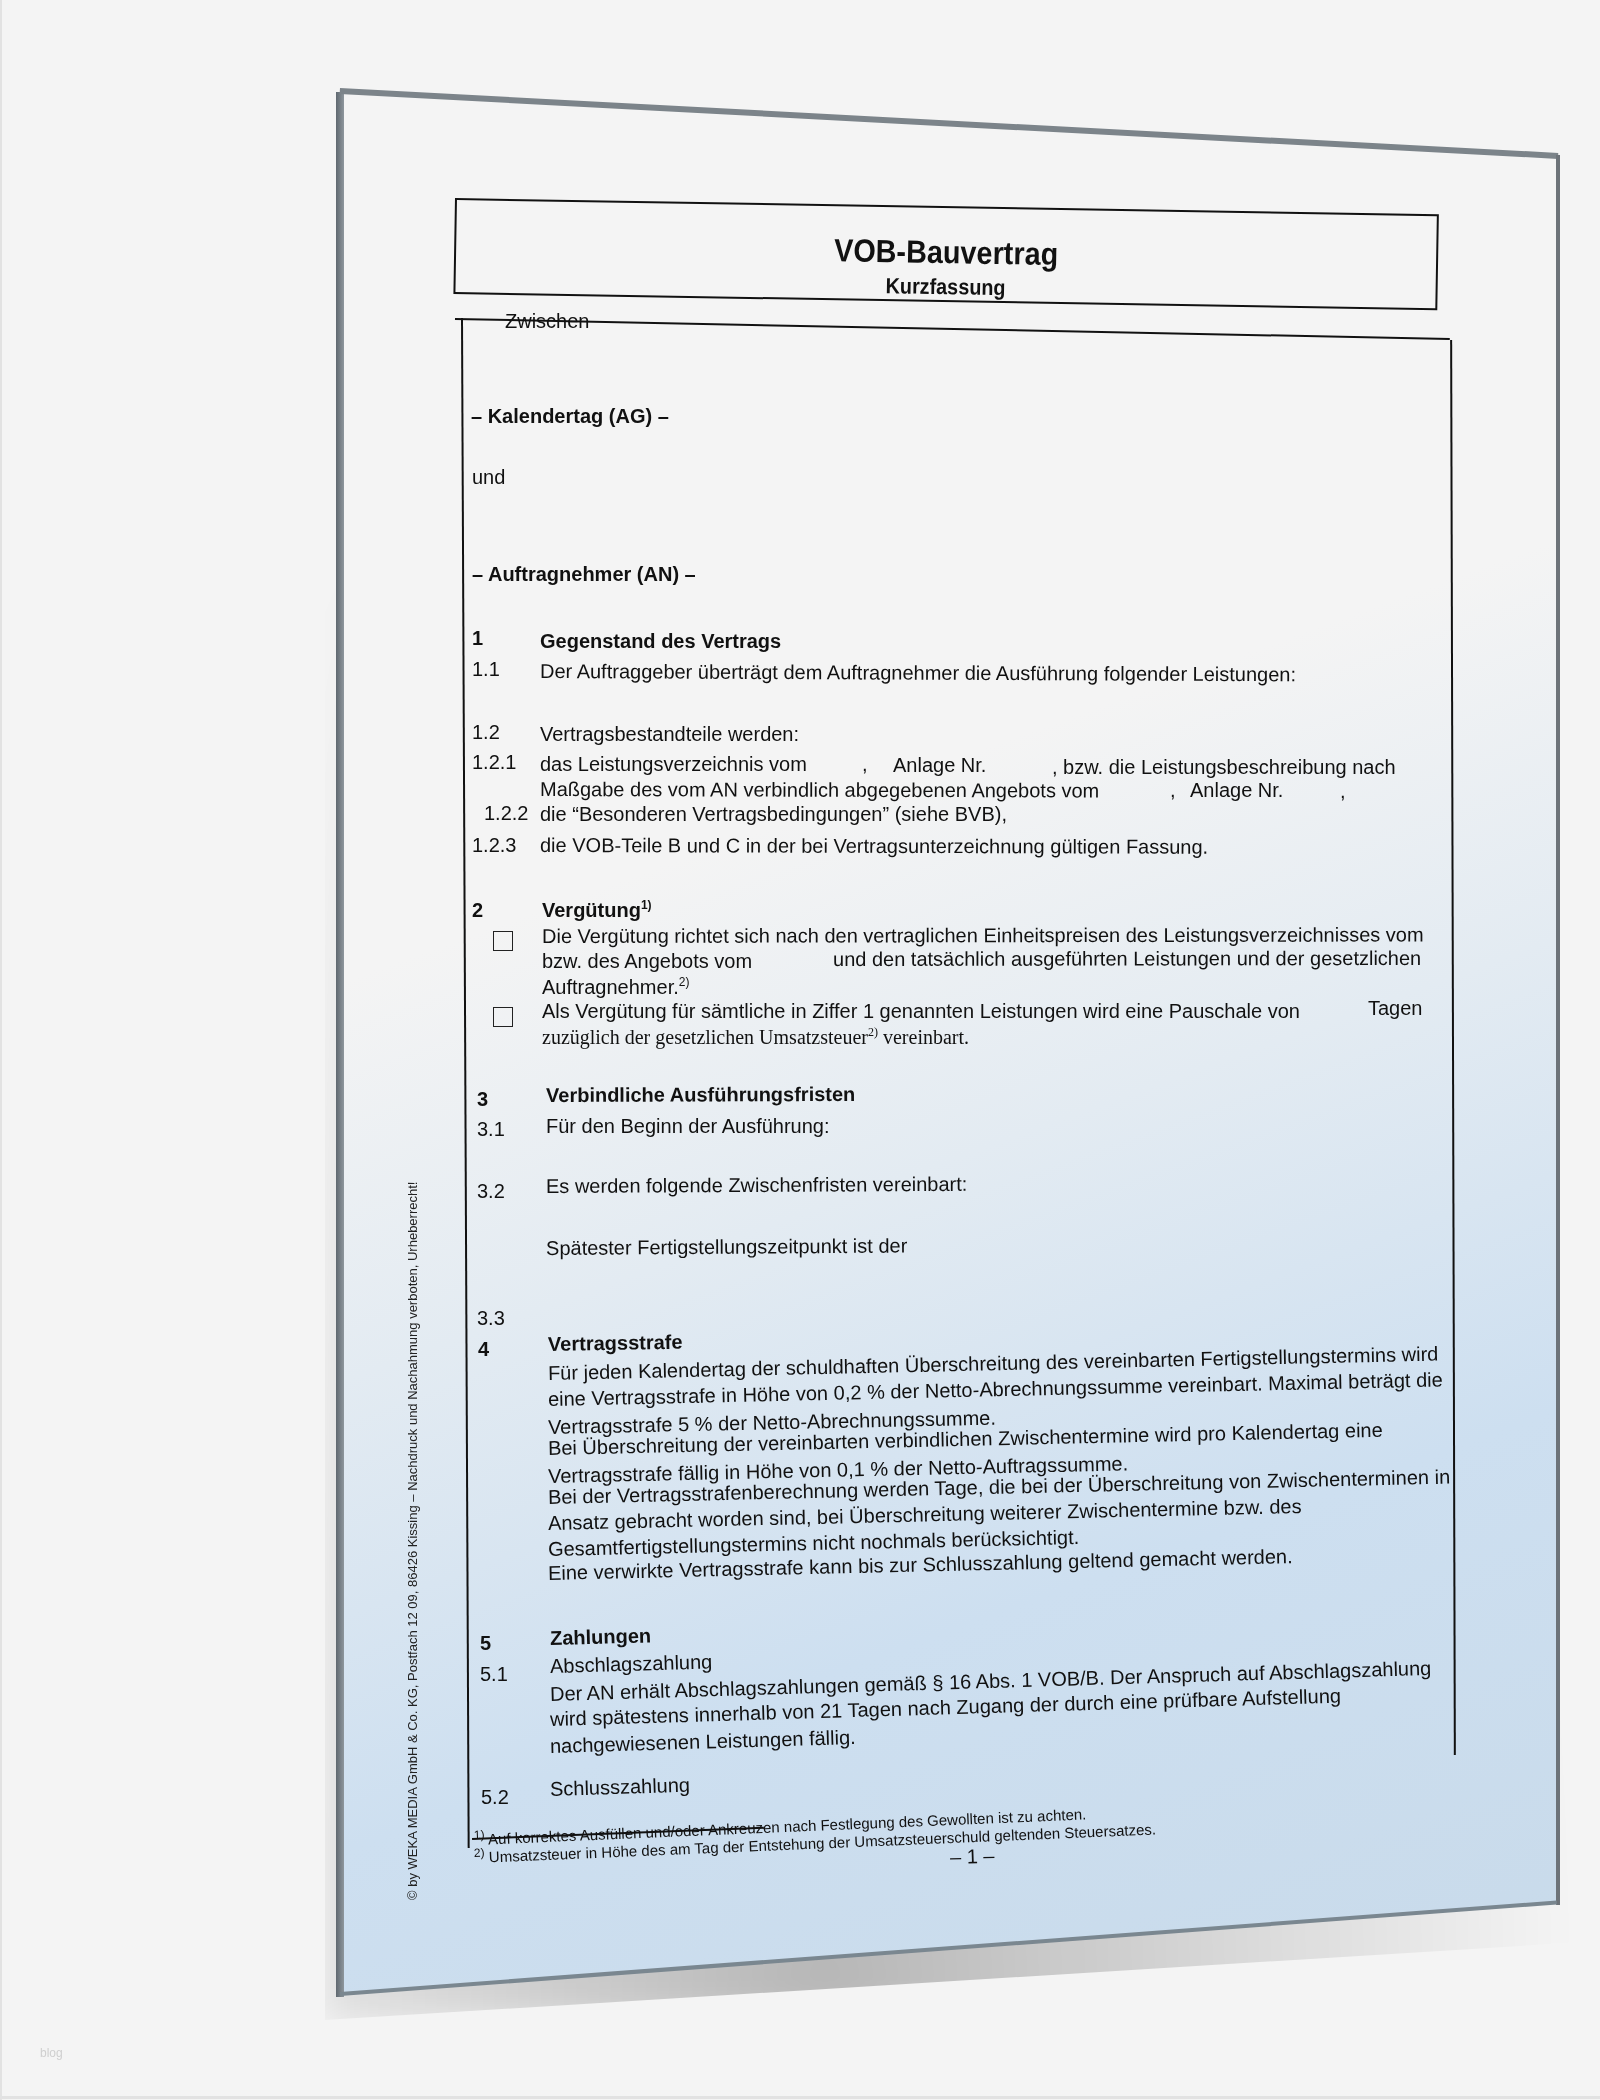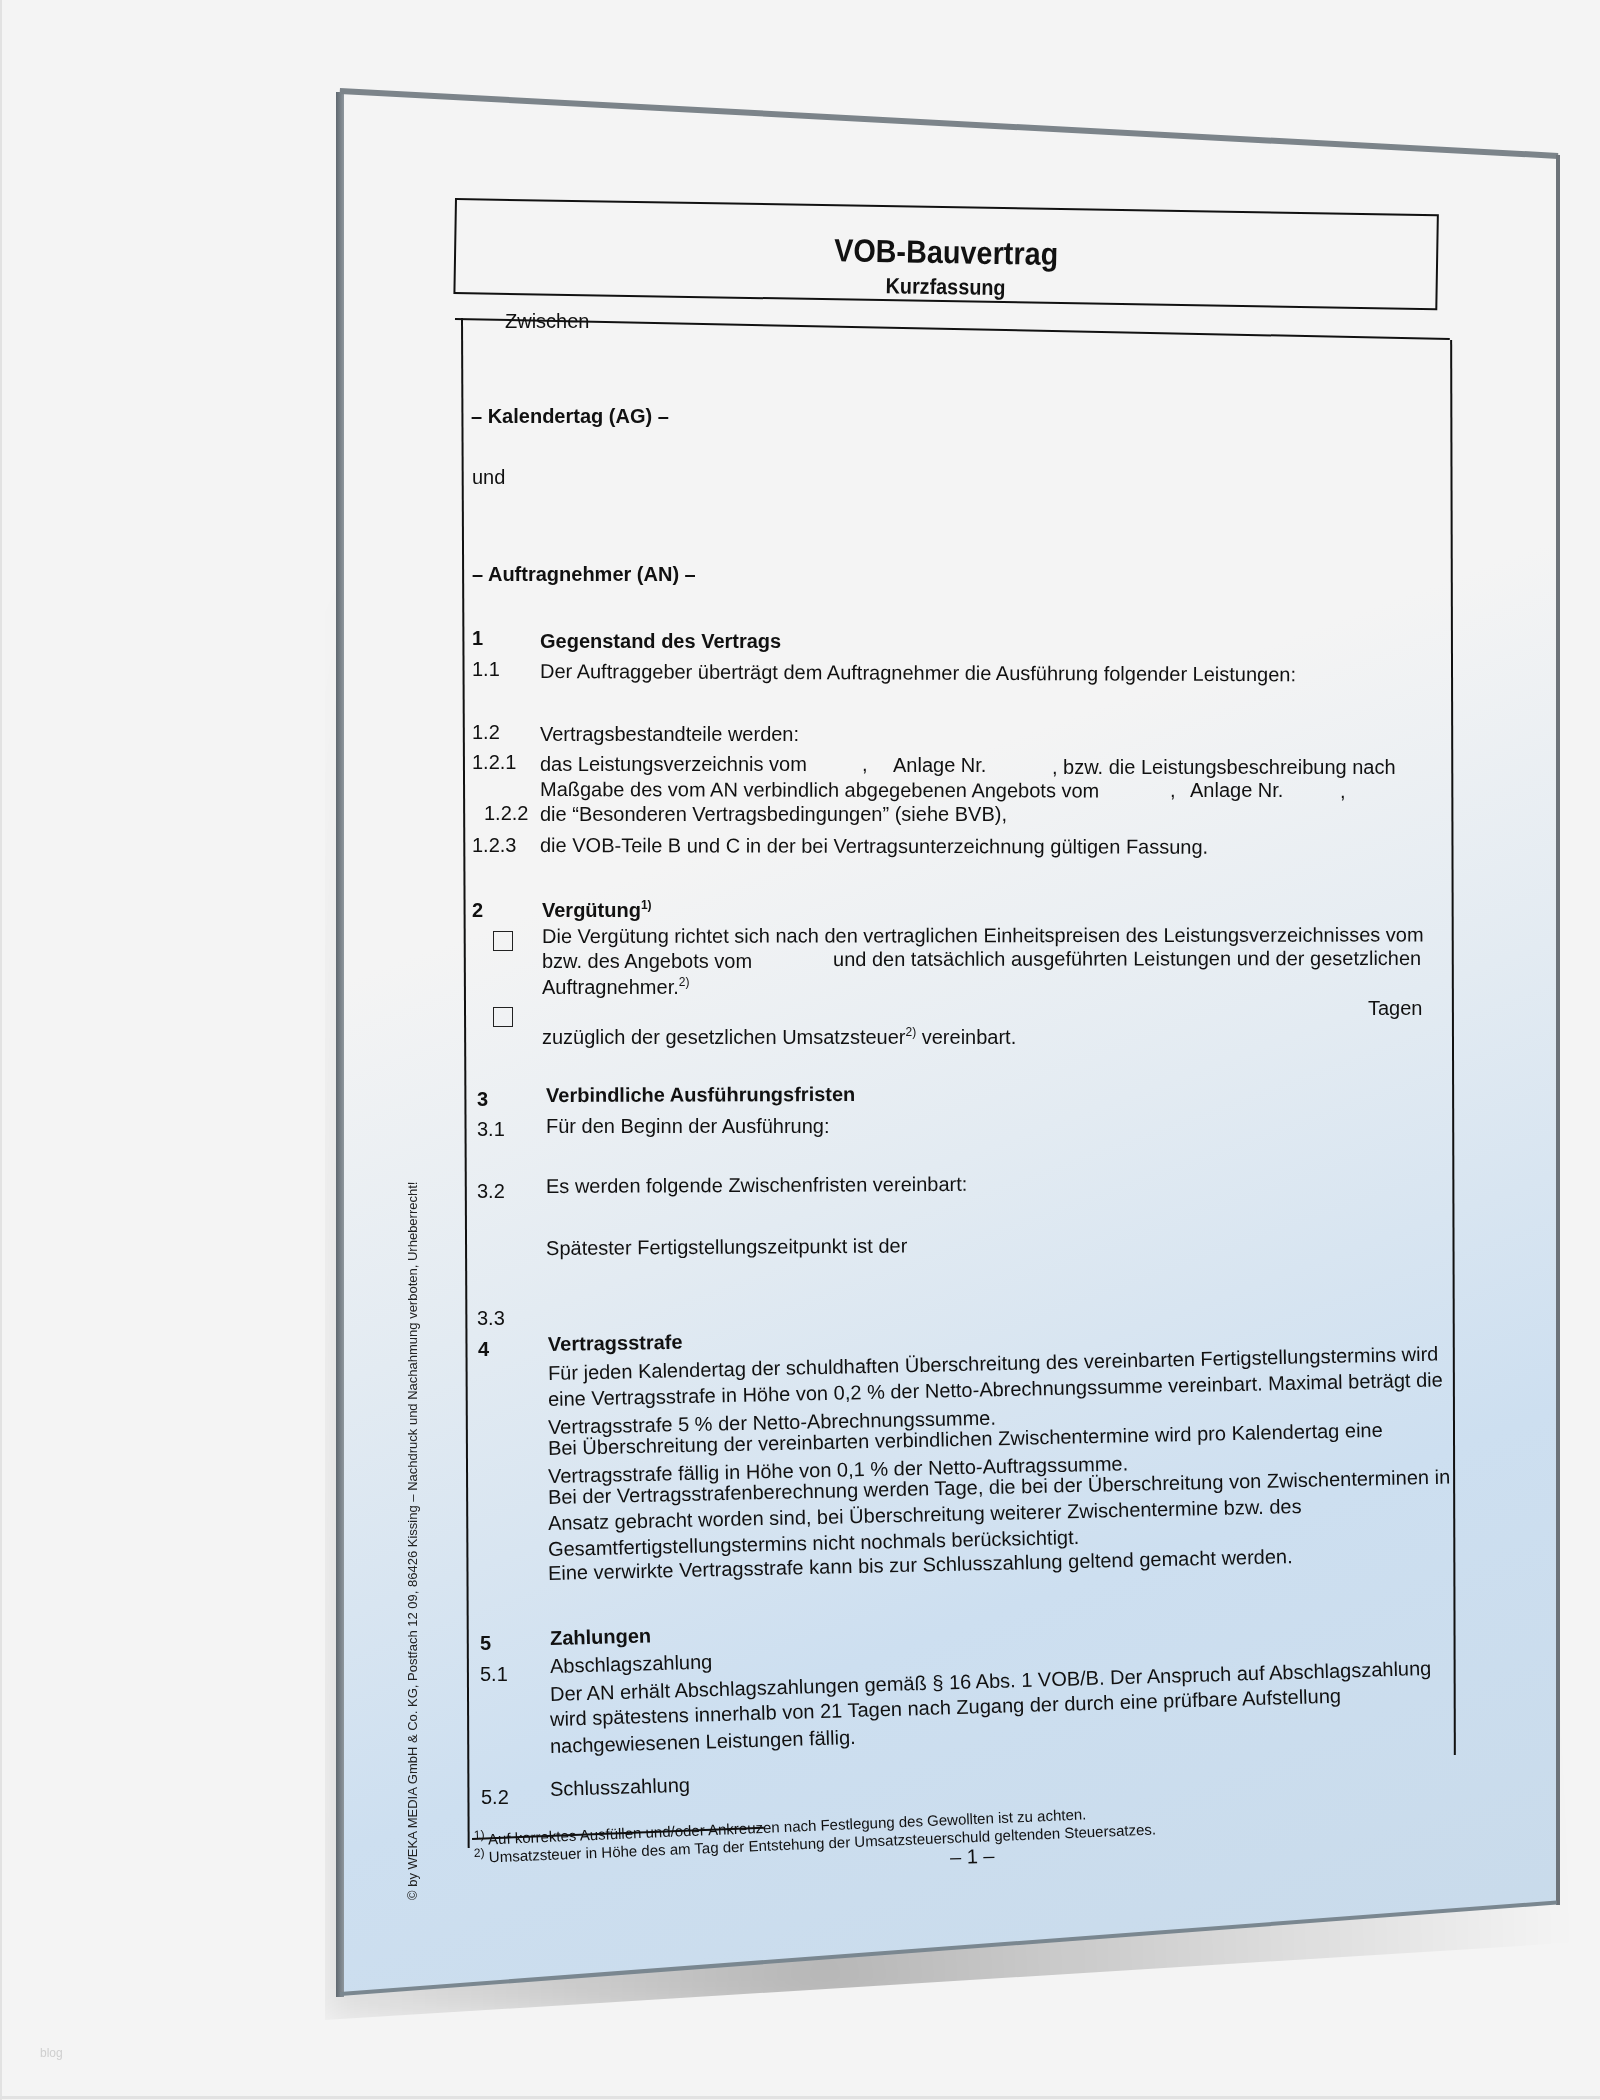--- a/index.html
+++ b/index.html
@@ -91,22 +91,23 @@
   <div class="num b" style="left:472px;top:899px;">2</div>
   <div class="t b" style="left:542px;top:898px;"><span>Vergütung</span><span class="sup">1)</span></div>
 
   <div class="chk" style="left:493px;top:931px;"></div>
   <div class="t" style="left:542px;top:925px;transform:rotate(-0.1deg);">Die Vergütung richtet sich nach den vertraglichen Einheitspreisen des Leistungsverzeichnisses vom</div>
   <div class="t" style="left:542px;top:950px;">bzw. des Angebots vom</div>
   <div class="t" style="left:833px;top:948px;transform:rotate(-0.1deg);">und den tatsächlich ausgeführten Leistungen und der gesetzlichen</div>
   <div class="t" style="left:542px;top:975px;"><span>Auftragnehmer.</span><span class="sup">2)</span></div>
 
   <div class="chk" style="left:493px;top:1007px;"></div>
+  <div class="t" style="left:542px;top:1000px;">Als Vergütung für sämtliche in Ziffer 1 genannten Leistungen wird eine Pauschale von</div>
   <div class="t" style="left:1368px;top:997px;">Tagen</div>
-  <div class="t" style="left:542px;top:1025px;"><span>zuzüglich der gesetzlichen Umsatzsteuer</span><span class="sup">2)</span><span> vereinbart.</span></div>
+  <div class="t" style="left:542px;top:1025px;font-family:Liberation Serif, serif;"><span>zuzüglich der gesetzlichen Umsatzsteuer</span><span class="sup">2)</span><span> vereinbart.</span></div>
 
   <div class="num b" style="left:477px;top:1088px;">3</div>
   <div class="t b" style="left:546px;top:1084px;transform:rotate(-0.2deg);">Verbindliche Ausführungsfristen</div>
 
   <div class="num" style="left:477px;top:1118px;">3.1</div>
   <div class="t" style="left:546px;top:1115px;">Für den Beginn der Ausführung:</div>
 
   <div class="num" style="left:477px;top:1180px;">3.2</div>
   <div class="t" style="left:546px;top:1175px;transform:rotate(-0.3deg);">Es werden folgende Zwischenfristen vereinbart:</div>
 

